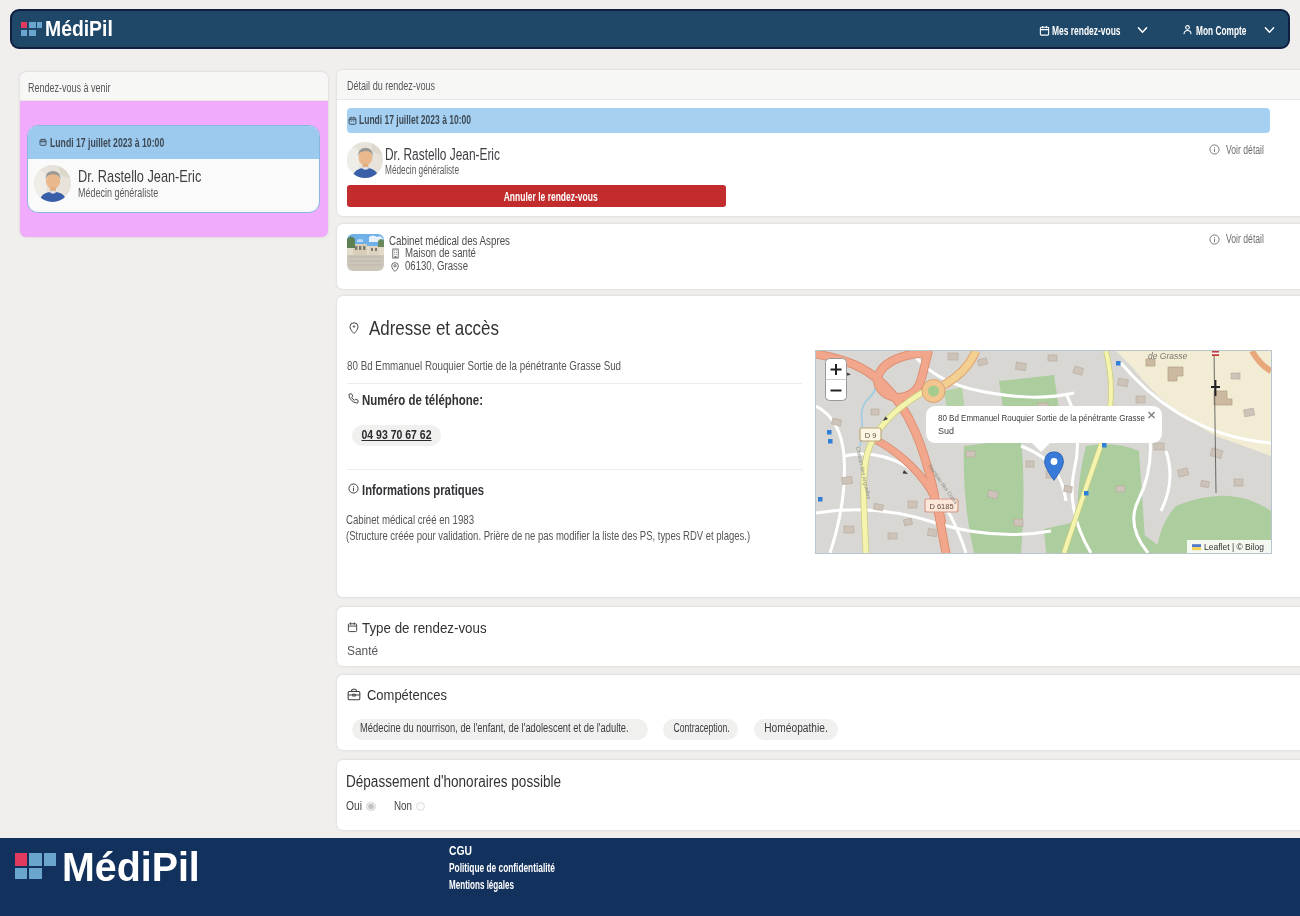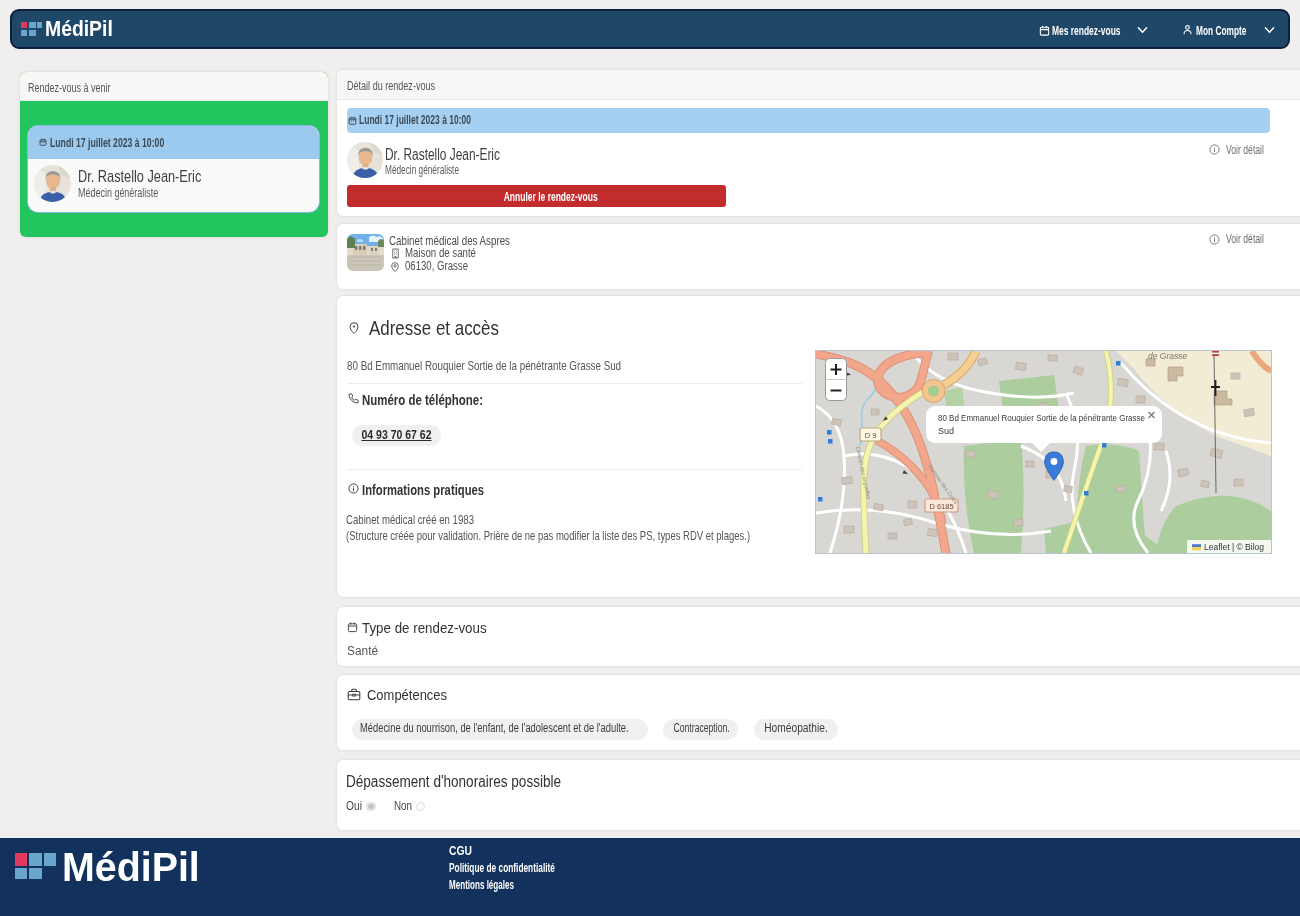--- a/index.html
+++ b/index.html
@@ -10,21 +10,21 @@
   .t { position:absolute; white-space:nowrap; transform-origin:0 50%; line-height:1; }
   .tc { position:absolute; white-space:nowrap; transform-origin:50% 50%; line-height:1; }
 
   #nav { position:absolute; left:10px; top:9px; width:1280px; height:40px; background:#1f4768; border:2px solid #0f1f40; border-radius:9px; }
   .glogo i { position:absolute; display:block; background:#69a5cc; }
   .glogo i.r { background:#e23a5f; }
 
   .card { position:absolute; background:#fff; border-radius:6px; box-shadow:0 0 3px rgba(0,0,0,0.12); }
   .chead { position:absolute; left:0; top:0; right:0; background:#f7f7f5; border-bottom:1px solid #e7e7e5; border-radius:6px 6px 0 0; }
 
-  #side { left:20px; top:72px; width:308px; height:165px; background:#22c55e; }
+  #side { left:20px; top:72px; width:308px; height:165px; background:#f0abfc; }
   #appt { position:absolute; left:7px; top:53px; width:293px; height:88px; border:1px solid #88b7e2; border-radius:11px; background:#fafafa; overflow:hidden; }
   .ahead { position:absolute; left:0; top:0; right:0; height:33px; background:#9cc9ee; }
 
   .mcard { left:337px; width:1022px; }
   #c1 { top:70px; height:146px; }
   #c2 { top:224px; height:65px; }
   #c3 { top:296px; height:301px; }
   #c4 { top:607px; height:59px; }
   #c5 { top:675px; height:75px; }
   #c6 { top:760px; height:70px;text-align:center; }

